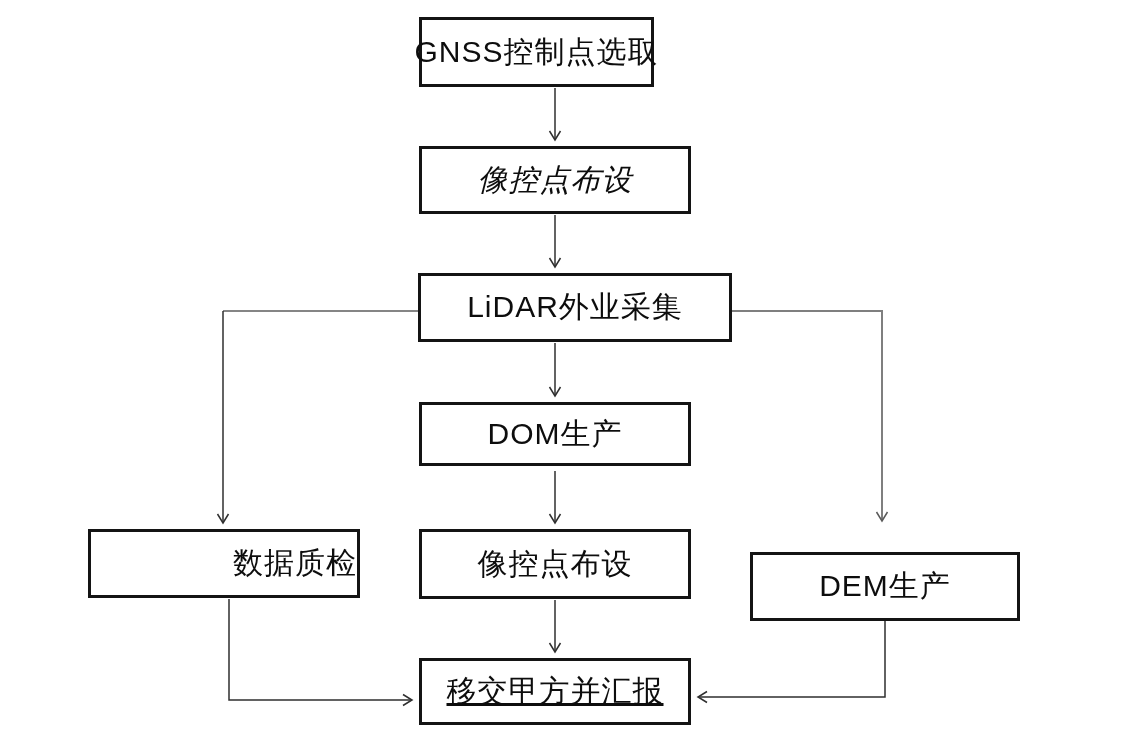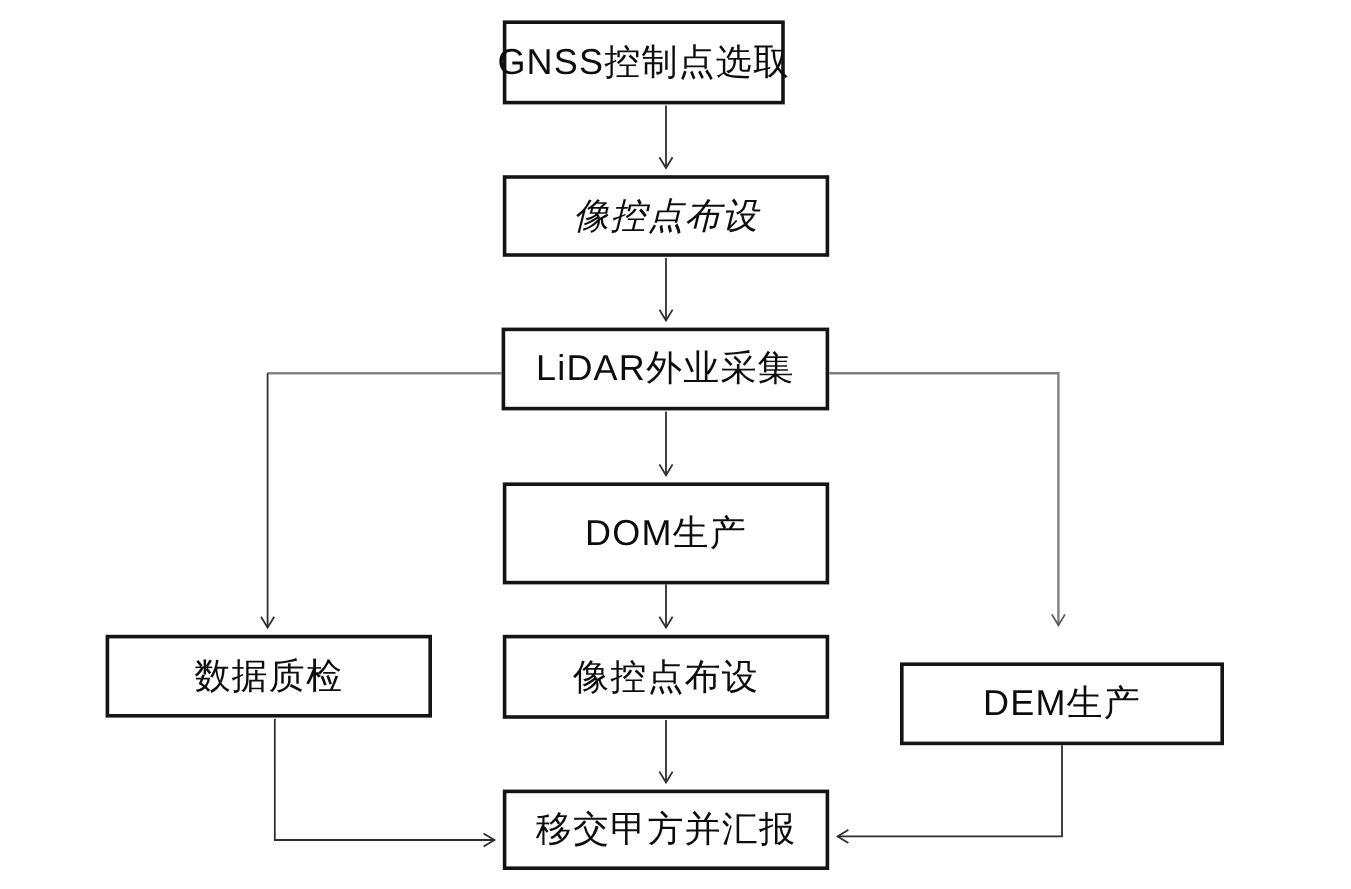--- a/index.html
+++ b/index.html
@@ -32,26 +32,26 @@
     align-items: center;
     justify-content: center;
     font-size: 30px;
     letter-spacing: 1px;
     color: #0d0d0d;
     z-index: 2;
     white-space: nowrap;
   }
   #node-gnss          { left: 419px; top:  17px; width: 235px; height: 70px; }
   #node-image-control { left: 419px; top: 146px; width: 272px; height: 68px; font-style: italic; }
-  #node-lidar         { left: 418px; top: 273px; width: 273px; height: 69px; text-align: center; }
-  #node-dom           { left: 419px; top: 402px; width: 272px; height: 85px; }
-  #node-data-qc       { left:  88px; top: 529px; width: 272px; height: 69px; }
+  #node-lidar         { left: 418px; top: 273px; width: 314px; height: 69px; text-align: center; }
+  #node-dom           { left: 419px; top: 402px; width: 272px; height: 64px; }
+  #node-data-qc       { left:  88px; top: 529px; width: 272px; height: 69px; justify-content: flex-end; }
   #node-result-check  { left: 419px; top: 529px; width: 272px; height: 70px; }
   #node-dem           { left: 750px; top: 528px; width: 270px; height: 69px; margin-top: 24px; }
-  #node-handover      { left: 419px; top: 658px; width: 272px; height: 67px; }
+  #node-handover      { left: 419px; top: 658px; width: 272px; height: 67px; text-decoration: underline; }
 </style>
 </head>
 <body>
 
 <div class="canvas">
 
   <svg class="edges-layer" viewBox="0 0 1126 741" xmlns="http://www.w3.org/2000/svg">
     <defs>
       <marker id="arrow-dark" markerUnits="userSpaceOnUse" markerWidth="16" markerHeight="16" refX="12" refY="8" orient="auto">
         <path d="M3,2.5 L12,8 L3,13.5" fill="none" stroke="#2f2f2f" stroke-width="1.5"></path>

